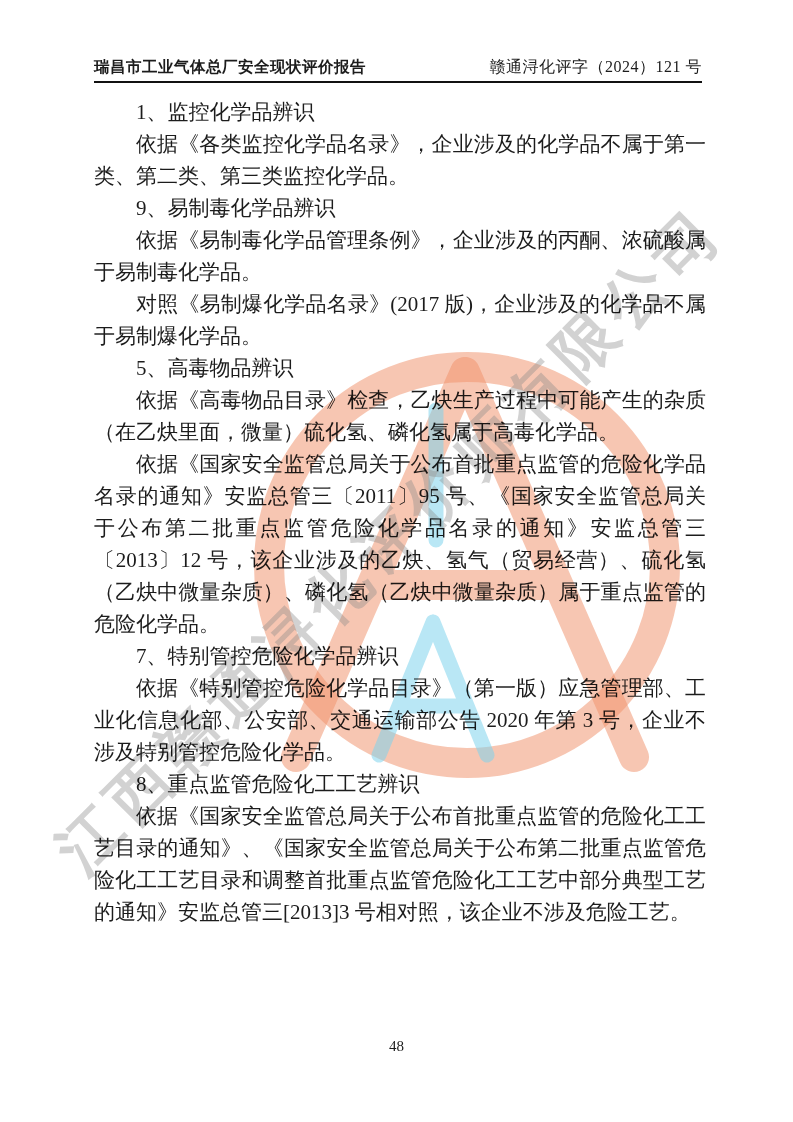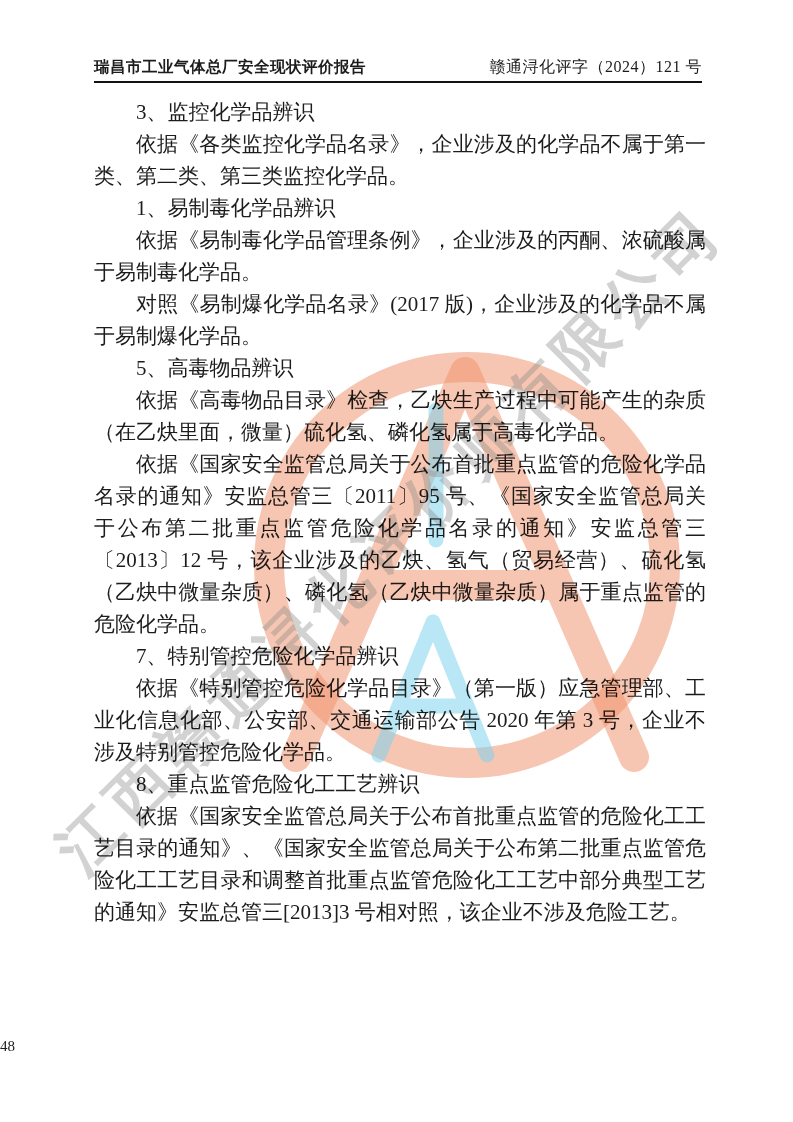--- a/index.html
+++ b/index.html
@@ -32,21 +32,21 @@
   #doc-body{
     position:absolute;left:94px;top:96px;width:612px;
     font-size:21px;line-height:32px;
     text-align:justify;
     z-index:1;
   }
   #doc-body p{margin:0;text-indent:2em;}
   
   #page-number{
     position:absolute;left:0;top:1038px;width:100%;
-    font-size:15px;z-index:1;
+    text-align:center;font-size:15px;z-index:1;
   }
   
   #watermark-layer{
     position:absolute;inset:0;z-index:2;
     pointer-events:none;
     mix-blend-mode:multiply;
   }
   #wm-text{
     position:absolute;left:390px;top:540px;
     width:960px;height:90px;
@@ -63,23 +63,23 @@
 <body>
 
 <div id="page">
 
   <div id="header">
     <span class="h-left">瑞昌市工业气体总厂安全现状评价报告</span>
     <span class="h-right">赣通浔化评字（2024）121 号</span>
   </div>
 
   <div id="doc-body">
-      <p>3、监控化学品辨识</p>
+      <p>1、监控化学品辨识</p>
       <p>依据《各类监控化学品名录》，企业涉及的化学品不属于第一类、第二类、第三类监控化学品。</p>
-      <p>1、易制毒化学品辨识</p>
+      <p>9、易制毒化学品辨识</p>
       <p>依据《易制毒化学品管理条例》，企业涉及的丙酮、浓硫酸属于易制毒化学品。</p>
       <p>对照《易制爆化学品名录》(2017 版)，企业涉及的化学品不属于易制爆化学品。</p>
       <p>5、高毒物品辨识</p>
       <p>依据《高毒物品目录》检查，乙炔生产过程中可能产生的杂质（在乙炔里面，微量）硫化氢、磷化氢属于高毒化学品。</p>
       <p>依据《国家安全监管总局关于公布首批重点监管的危险化学品名录的通知》安监总管三〔2011〕95 号、《国家安全监管总局关于公布第二批重点监管危险化学品名录的通知》安监总管三〔2013〕12 号，该企业涉及的乙炔、氢气（贸易经营）、硫化氢（乙炔中微量杂质）、磷化氢（乙炔中微量杂质）属于重点监管的危险化学品。</p>
       <p>7、特别管控危险化学品辨识</p>
       <p>依据《特别管控危险化学品目录》（第一版）应急管理部、工业化信息化部、公安部、交通运输部公告 2020 年第 3 号，企业不涉及特别管控危险化学品。</p>
       <p>8、重点监管危险化工工艺辨识</p>
       <p>依据《国家安全监管总局关于公布首批重点监管的危险化工工艺目录的通知》、《国家安全监管总局关于公布第二批重点监管危险化工工艺目录和调整首批重点监管危险化工工艺中部分典型工艺的通知》安监总管三[2013]3 号相对照，该企业不涉及危险工艺。</p>
     </div>

